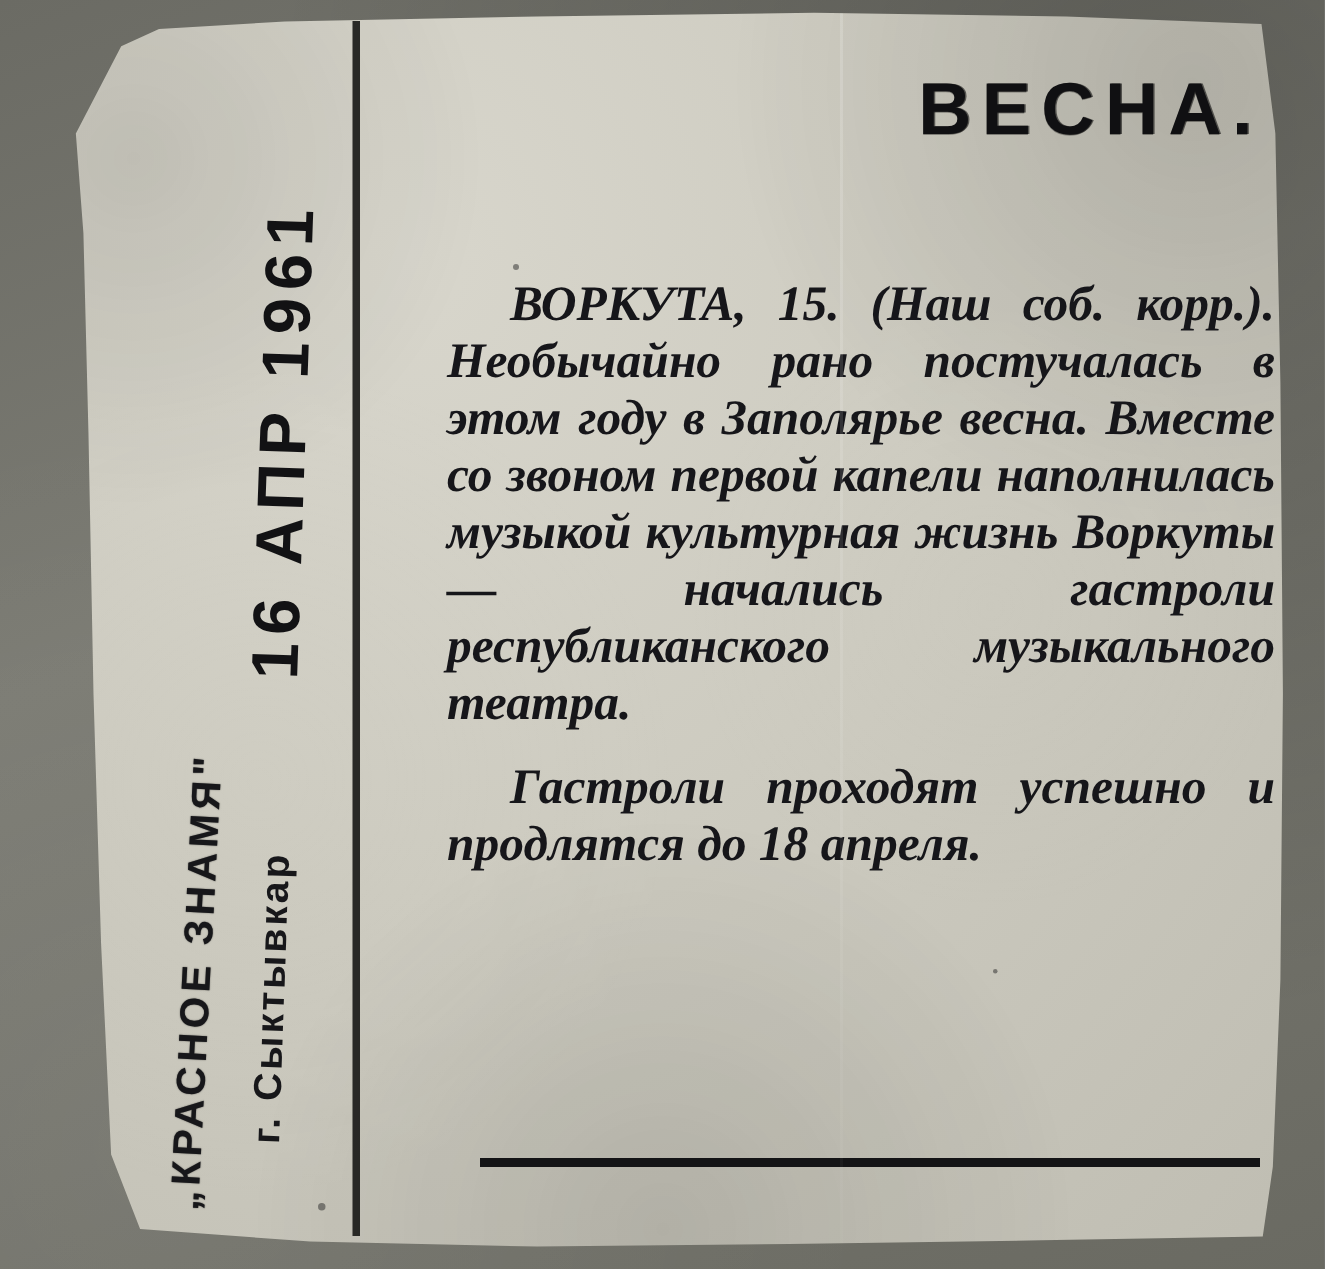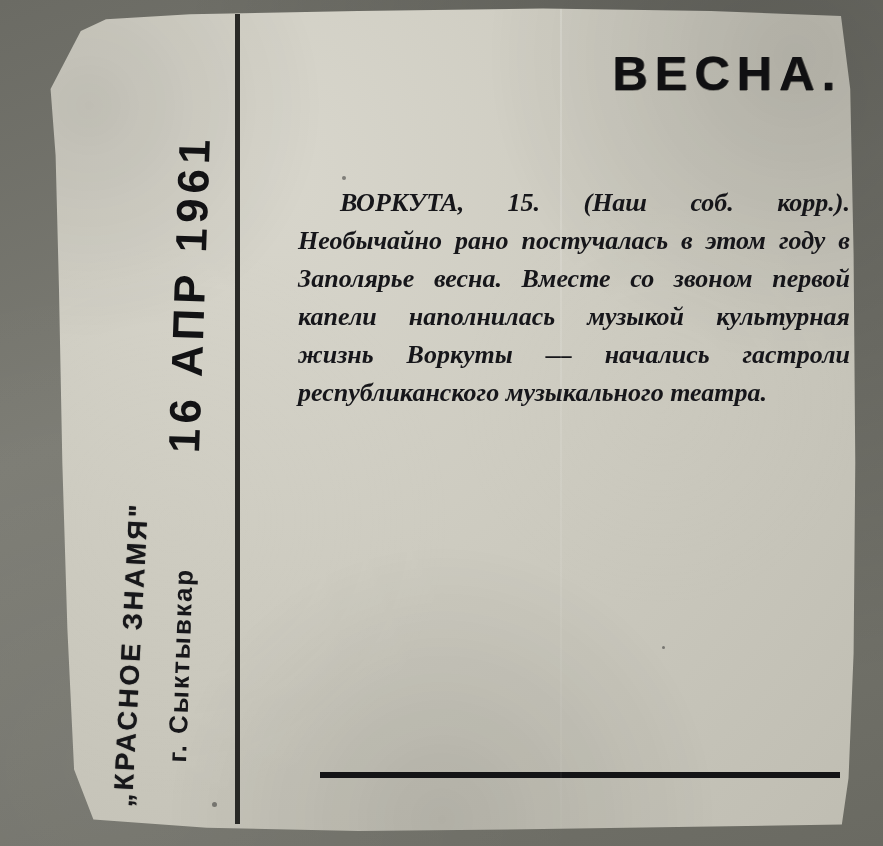--- a/index.html
+++ b/index.html
@@ -150,21 +150,21 @@
 
   .body {
     position: absolute;
     left: 38px;
     top: 178px;
     width: 552px;
     color: #16161a;
     font-family: "Liberation Serif", serif;
     font-style: italic;
     font-weight: bold;
-    font-size: 26px;
+    font-size: 33px;
     line-height: 38px;
   }
   .body p {
     margin: 0 0 18px 0;
     text-align: justify;
     text-indent: 42px;
   }
   .body p:last-child { margin-bottom: 0; }
 
   .end-rule {
@@ -210,20 +210,21 @@
       <div class="vert date">16 АПР 1961</div>
     </div>
 
     <div class="article">
       <div class="headline">
         <div class="l1">ВЕСНА.</div>
       </div>
 
       <div class="body">
         <p>ВОРКУТА, 15. (Наш соб. корр.). Необычайно рано постучалась в этом году в Заполярье весна. Вместе со звоном первой капели наполнилась музыкой культурная жизнь Воркуты — начались гастроли республиканского музыкального театра.</p>
+        <p>Гастроли проходят успешно и продлятся до 18 апреля.</p>
       </div>
 
       <div class="end-rule"></div>
       <div class="crease"></div>
     </div>
 
     <span class="speck" style="left:190px; top:796px; width:5px; height:5px;"></span>
     <span class="speck" style="left:320px; top:170px; width:4px; height:4px;"></span>
     <span class="speck" style="left:640px; top:640px; width:3px; height:3px;"></span>
   </div>

